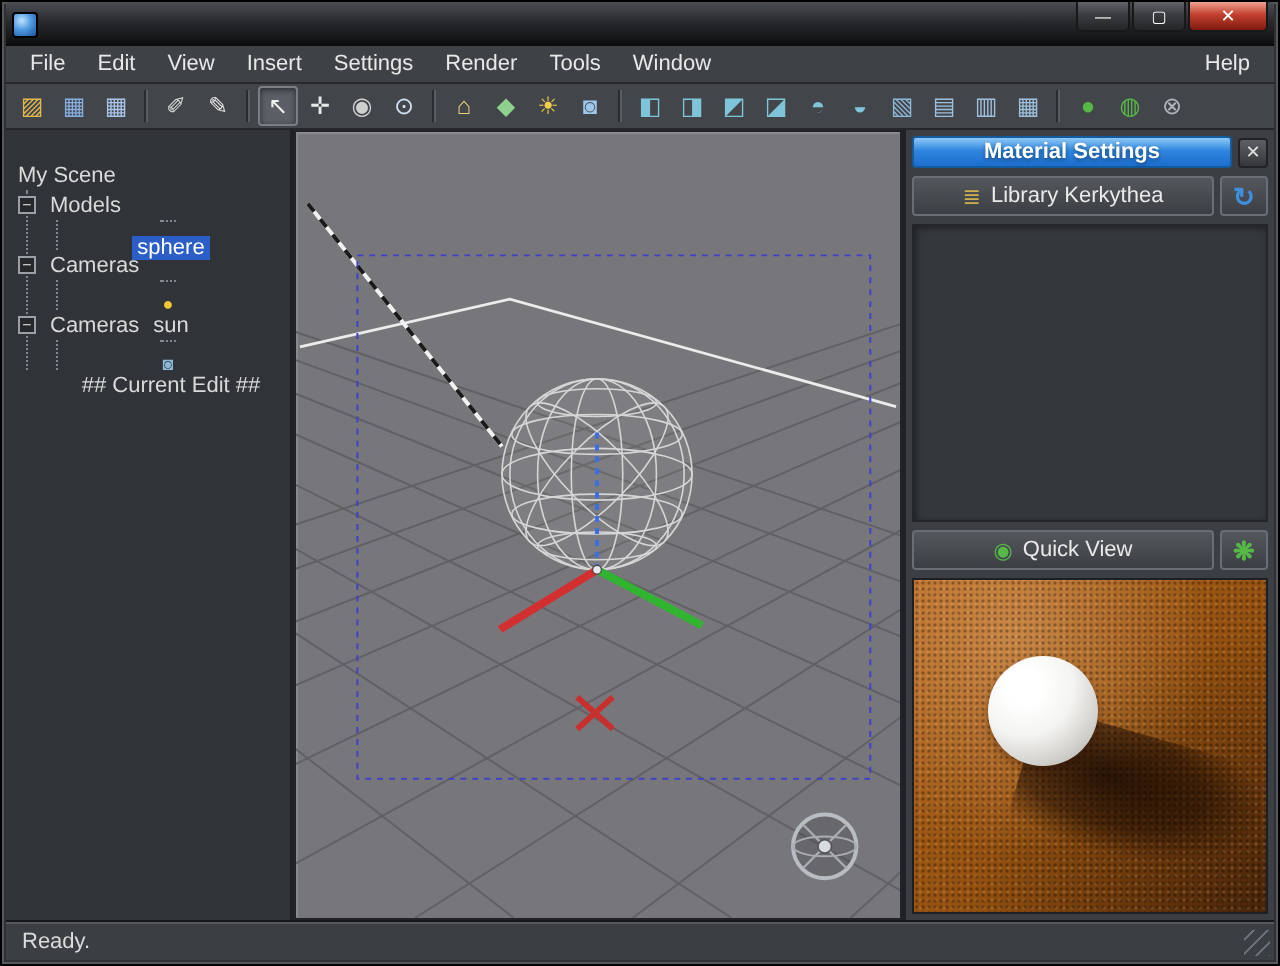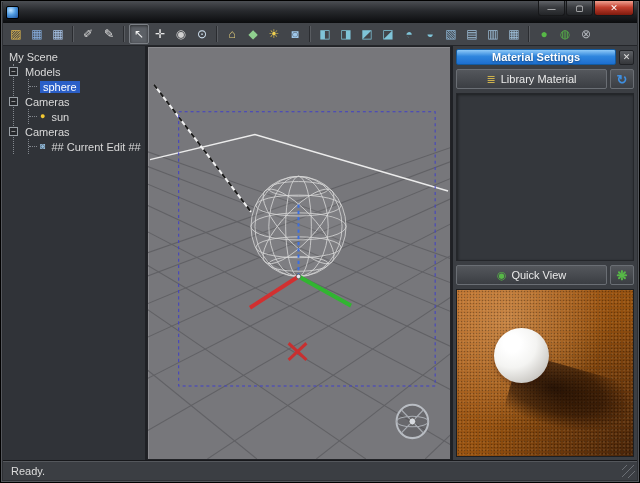--- a/index.html
+++ b/index.html
@@ -26,29 +26,29 @@
   
   .toolbar{ height:23px; background:#42454a; border-bottom:1px solid #24262a;
             display:flex; align-items:center; padding:0 3px; gap:1px; }
   .tb-btn{ width:20px; height:20px; display:flex; align-items:center; justify-content:center;
            border:1px solid transparent; border-radius:2px; font-size:12px; line-height:1; }
   .tb-btn.pressed{ background:#5c6066; border-color:#7b7f85; box-shadow:inset 0 1px 3px rgba(0,0,0,.55); }
   .tb-sep{ width:2px; height:16px; margin:0 3px; border-left:1px solid #2a2c30; border-right:1px solid #595c61; }
   
   .main{ flex:1; display:flex; min-height:0; }
   .tree-panel{ width:144px; background:#303338; border-right:2px solid #1f2125;
-               color:#dadada; font-size:11px; padding:4px 3px; overflow:hidden; }
+               color:#dadada; font-size:11px; padding:16px 3px; overflow:hidden; }
   .tree-root-row{ padding:1px 3px; }
   .tree-groups{ margin-left:7px; border-left:1px dotted #83888e; }
   .tree-group{ margin-left:0; }
   .tree-row{ display:flex; align-items:center; height:15px; gap:4px; margin-left:-5px; }
   .expander{ width:9px; height:9px; flex:0 0 9px; border:1px solid #9aa0a6; background:#26282c;
              color:#d6d6d6; font-size:8px; line-height:7px; text-align:center; }
   .tree-children{ margin-left:14px; border-left:1px dotted #83888e; }
-  .tree-child{ display:flex; align-items:center; height:15px; }
+  .tree-child{ display:flex; align-items:center; height:15px;flex-direction:column; }
   .connector{ width:8px; flex:0 0 8px; border-top:1px dotted #83888e; margin-right:3px; }
   .tree-icon{ font-size:9px; margin-right:3px; line-height:1; }
   .tree-label{ padding:0 3px; white-space:nowrap; }
   .tree-label.selected{ background:#2b5fc7; color:#fff; }
   
   .viewport{ flex:1; position:relative; background:#77777b; border:1px solid #222327;
              box-shadow: inset 1px 1px 0 #8a8a8e; min-width:0; }
   .vp-svg{ position:absolute; inset:0; width:100%; height:100%; }
   
   .right-panel{ width:186px; background:#3b3e43; border-left:2px solid #1f2125;
@@ -97,20 +97,31 @@
 
   <div class="titlebar">
     <div class="app-icon"></div>
     <div class="win-controls">
       <div class="win-btn">—</div>
       <div class="win-btn">▢</div>
       <div class="win-btn close">✕</div>
     </div>
   </div>
 
+  <div class="menubar">
+    <div class="menu-item">File</div>
+      <div class="menu-item">Edit</div>
+      <div class="menu-item">View</div>
+      <div class="menu-item">Insert</div>
+      <div class="menu-item">Settings</div>
+      <div class="menu-item">Render</div>
+      <div class="menu-item">Tools</div>
+      <div class="menu-item">Window</div>
+      <div class="menu-item menu-help">Help</div>
+  </div>
 
   <div class="toolbar">
       <div class="tb-btn">
         <span style="color: rgb(227, 185, 78);">▨</span>
       </div>
       <div class="tb-btn">
         <span style="color: rgb(134, 174, 224);">▦</span>
       </div>
       <div class="tb-btn">
         <span style="color: rgb(168, 196, 232);">▦</span>
@@ -299,21 +310,21 @@
     </div>
 
     <div class="right-panel">
       <div class="mb-header">
         <div class="mb-title">Material Settings</div>
         <div class="mb-close">✕</div>
       </div>
       <div class="mb-row">
         <div class="btn lib-btn">
           <span class="btn-ico" style="color:#cdb14e">≣</span>
-          <span>Library Material</span>
+          <span>Library Kerkythea</span>
         </div>
         <div class="btn sq-btn">
           <span style="color:#3f8fe0">↻</span>
         </div>
       </div>
       <div class="mb-list"></div>
       <div class="qv-row">
         <div class="btn qv-btn">
           <span class="btn-ico" style="color:#57b847">◉</span>
           <span>Quick View</span>

